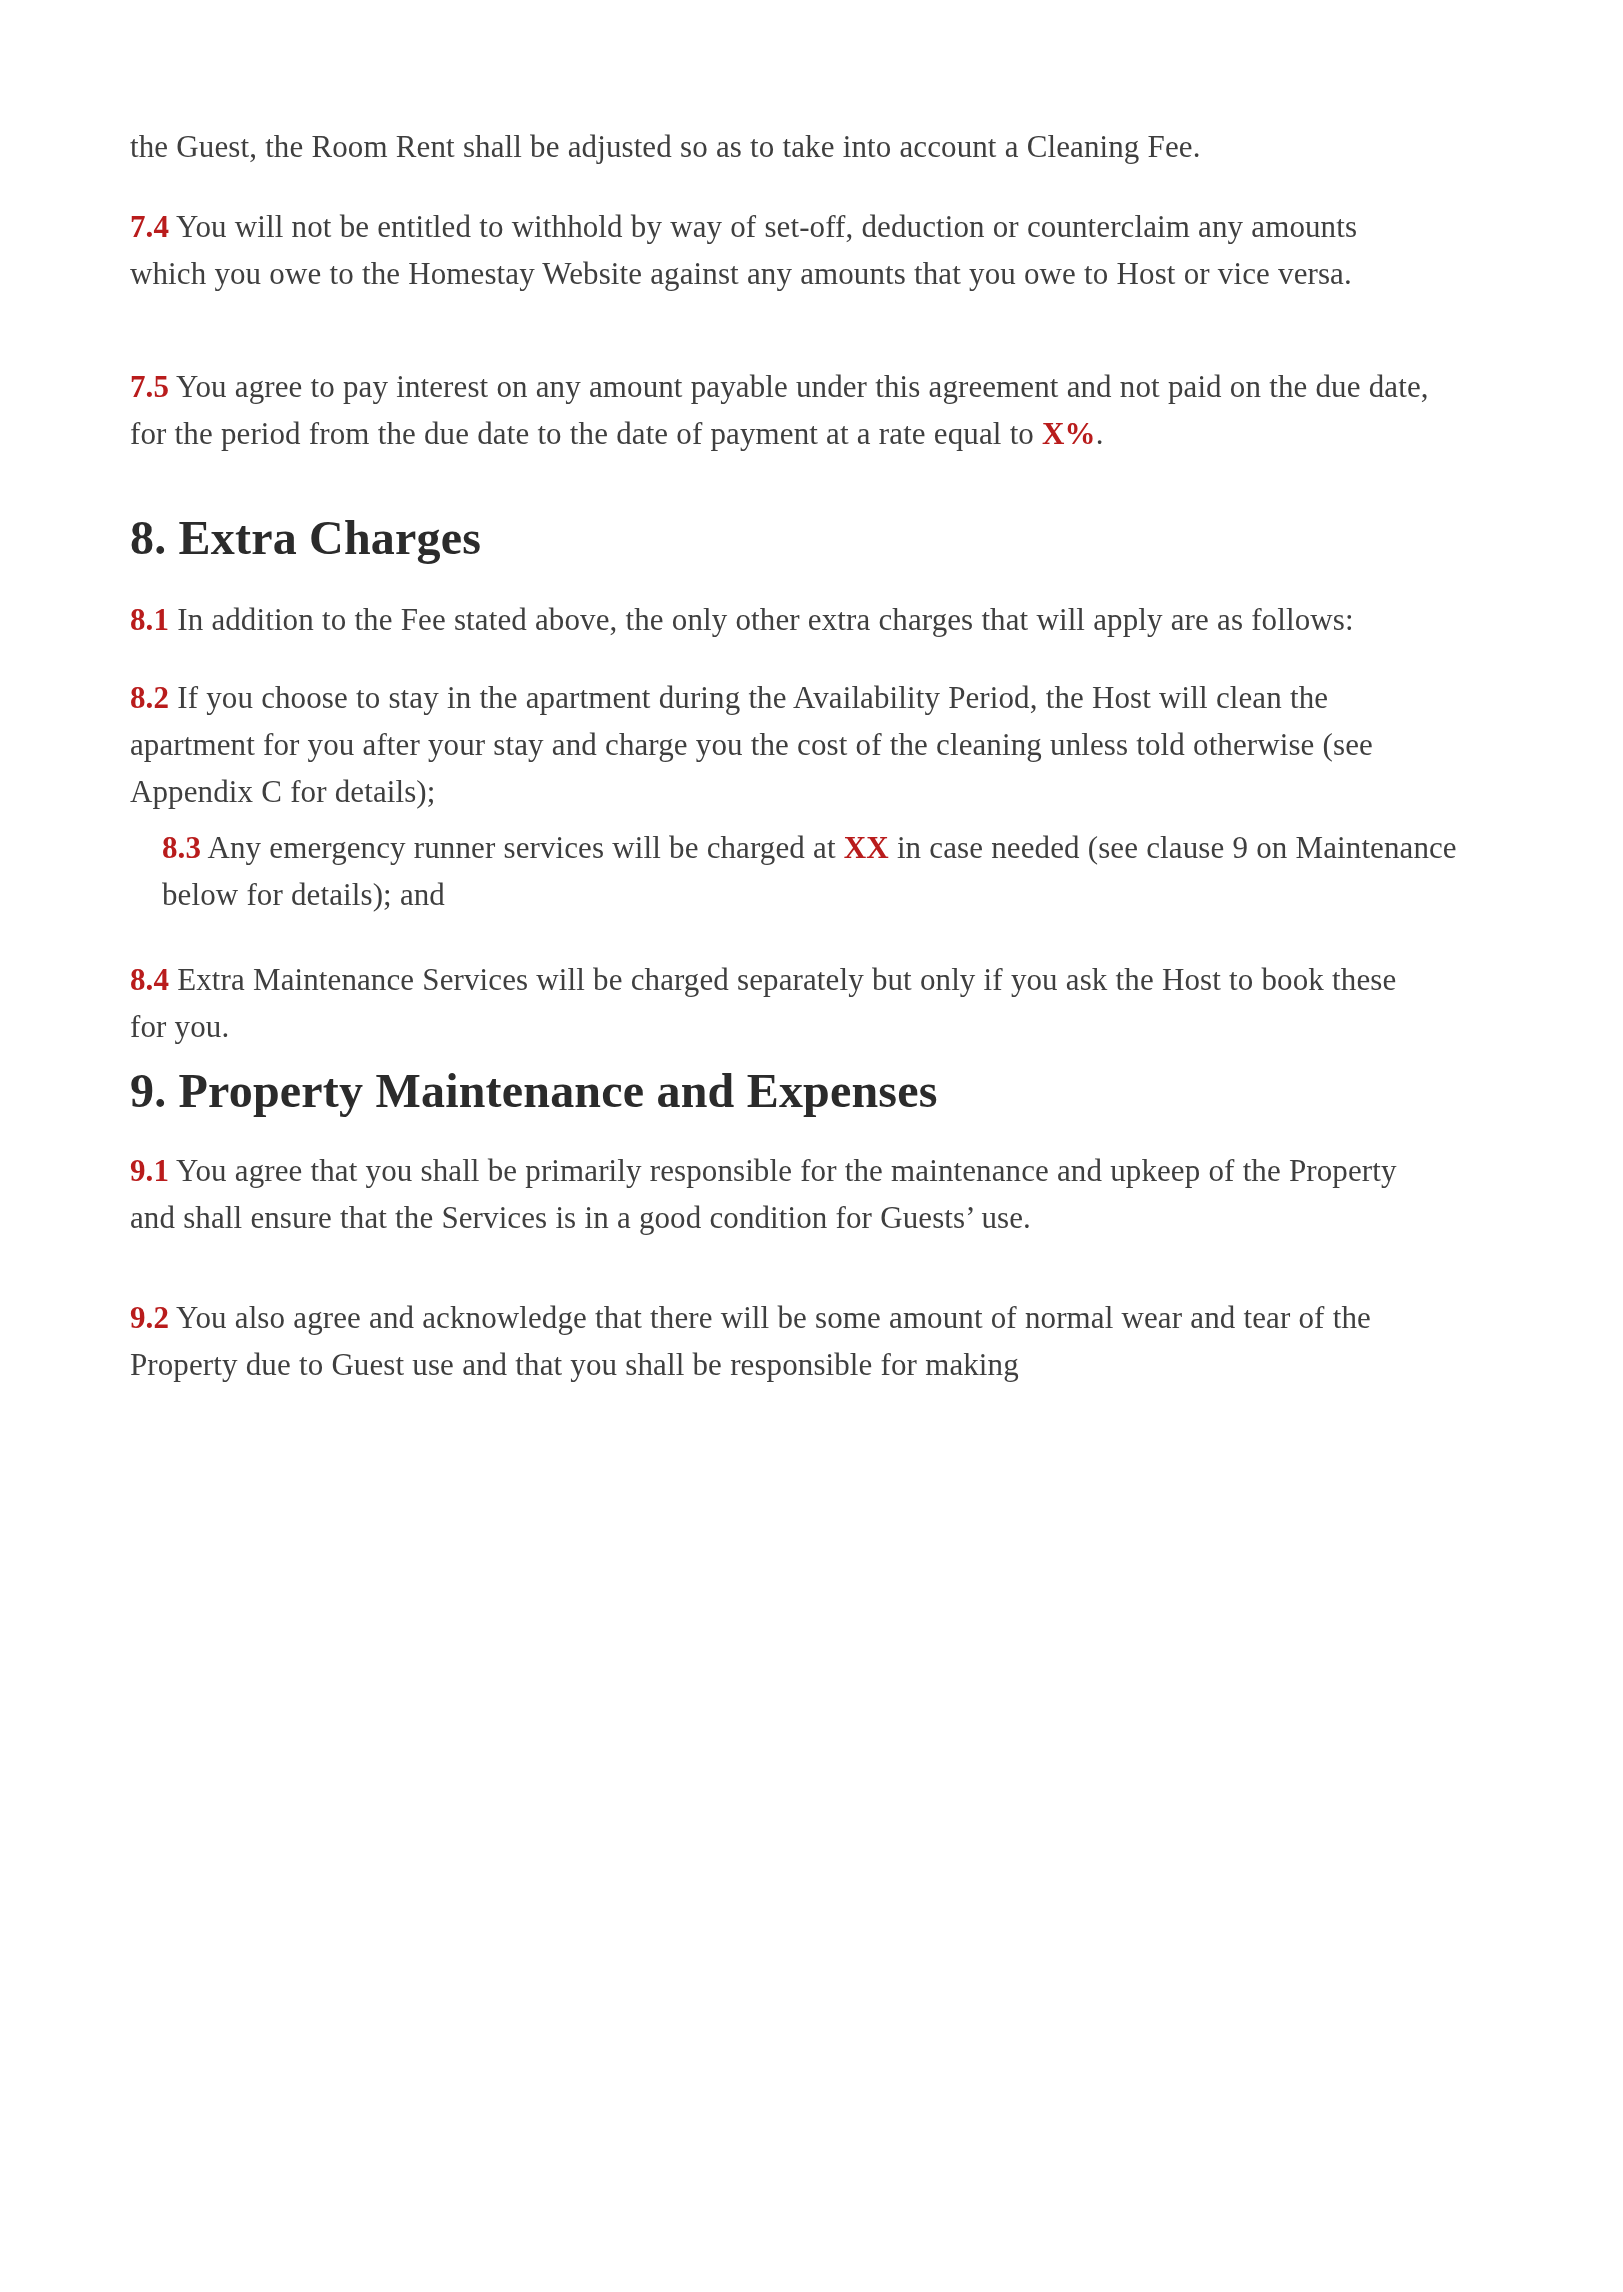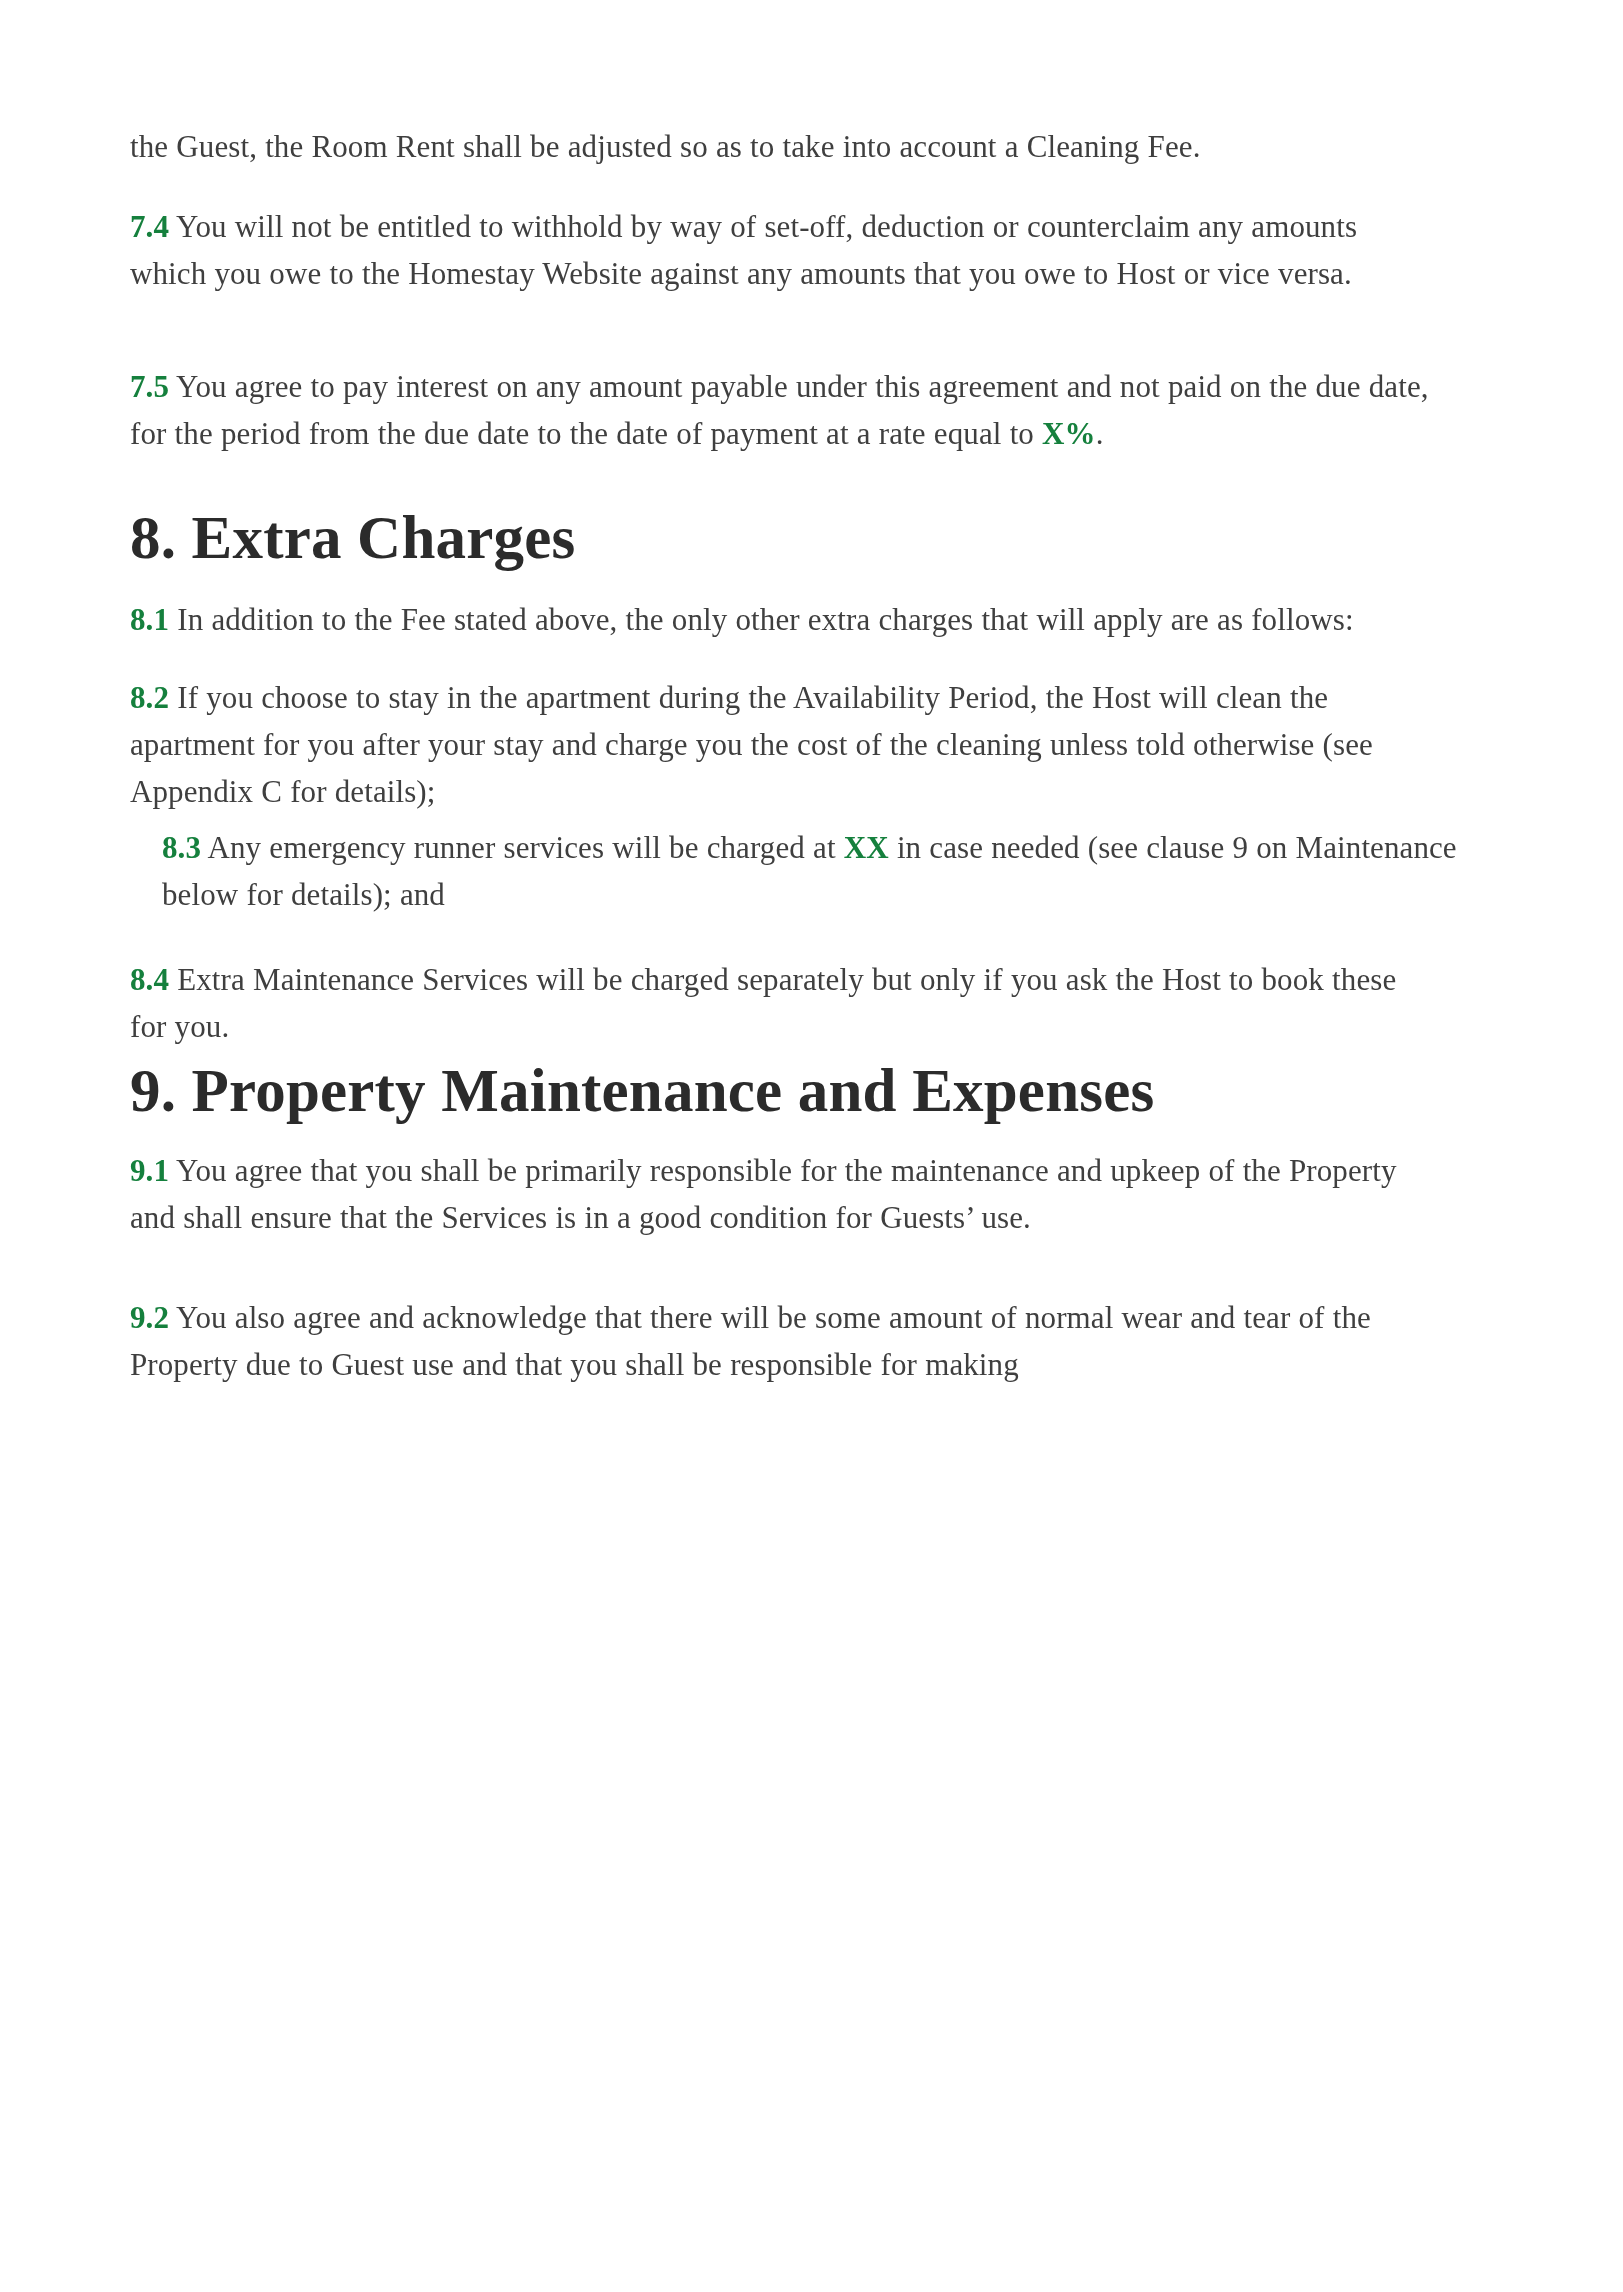--- a/index.html
+++ b/index.html
@@ -36,25 +36,25 @@
     color: #3f3f3f;
     margin: 0;
     text-align: left;
     letter-spacing: 0.1px;
     word-spacing: 0.3px;
   }
   .para b,
   .clause-num,
   .bold {
     font-weight: bold;
-    color: #15803d;
+    color: #b91c1c;
   }
   
   .heading {
-    font-size: 61px;
+    font-size: 48px;
     line-height: 71px;
     font-weight: bold;
     color: #2b2b2b;
     margin: 0;
     letter-spacing: 0.2px;
   }
   
   .blk { position: absolute; left: 0; width: 1304px; }
   #blk-intro      { top: 123px; }
   #blk-74         { top: 203px; }

